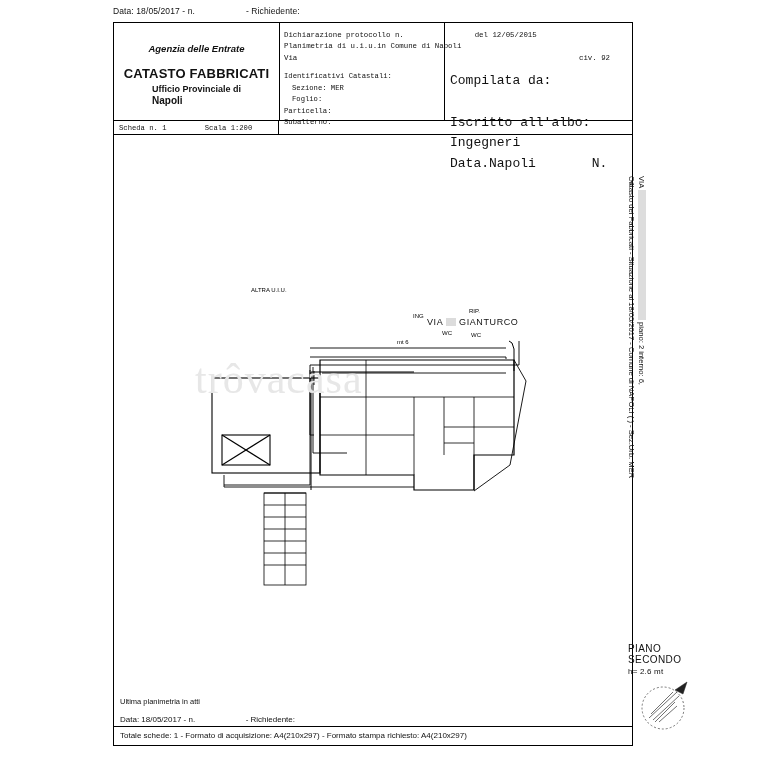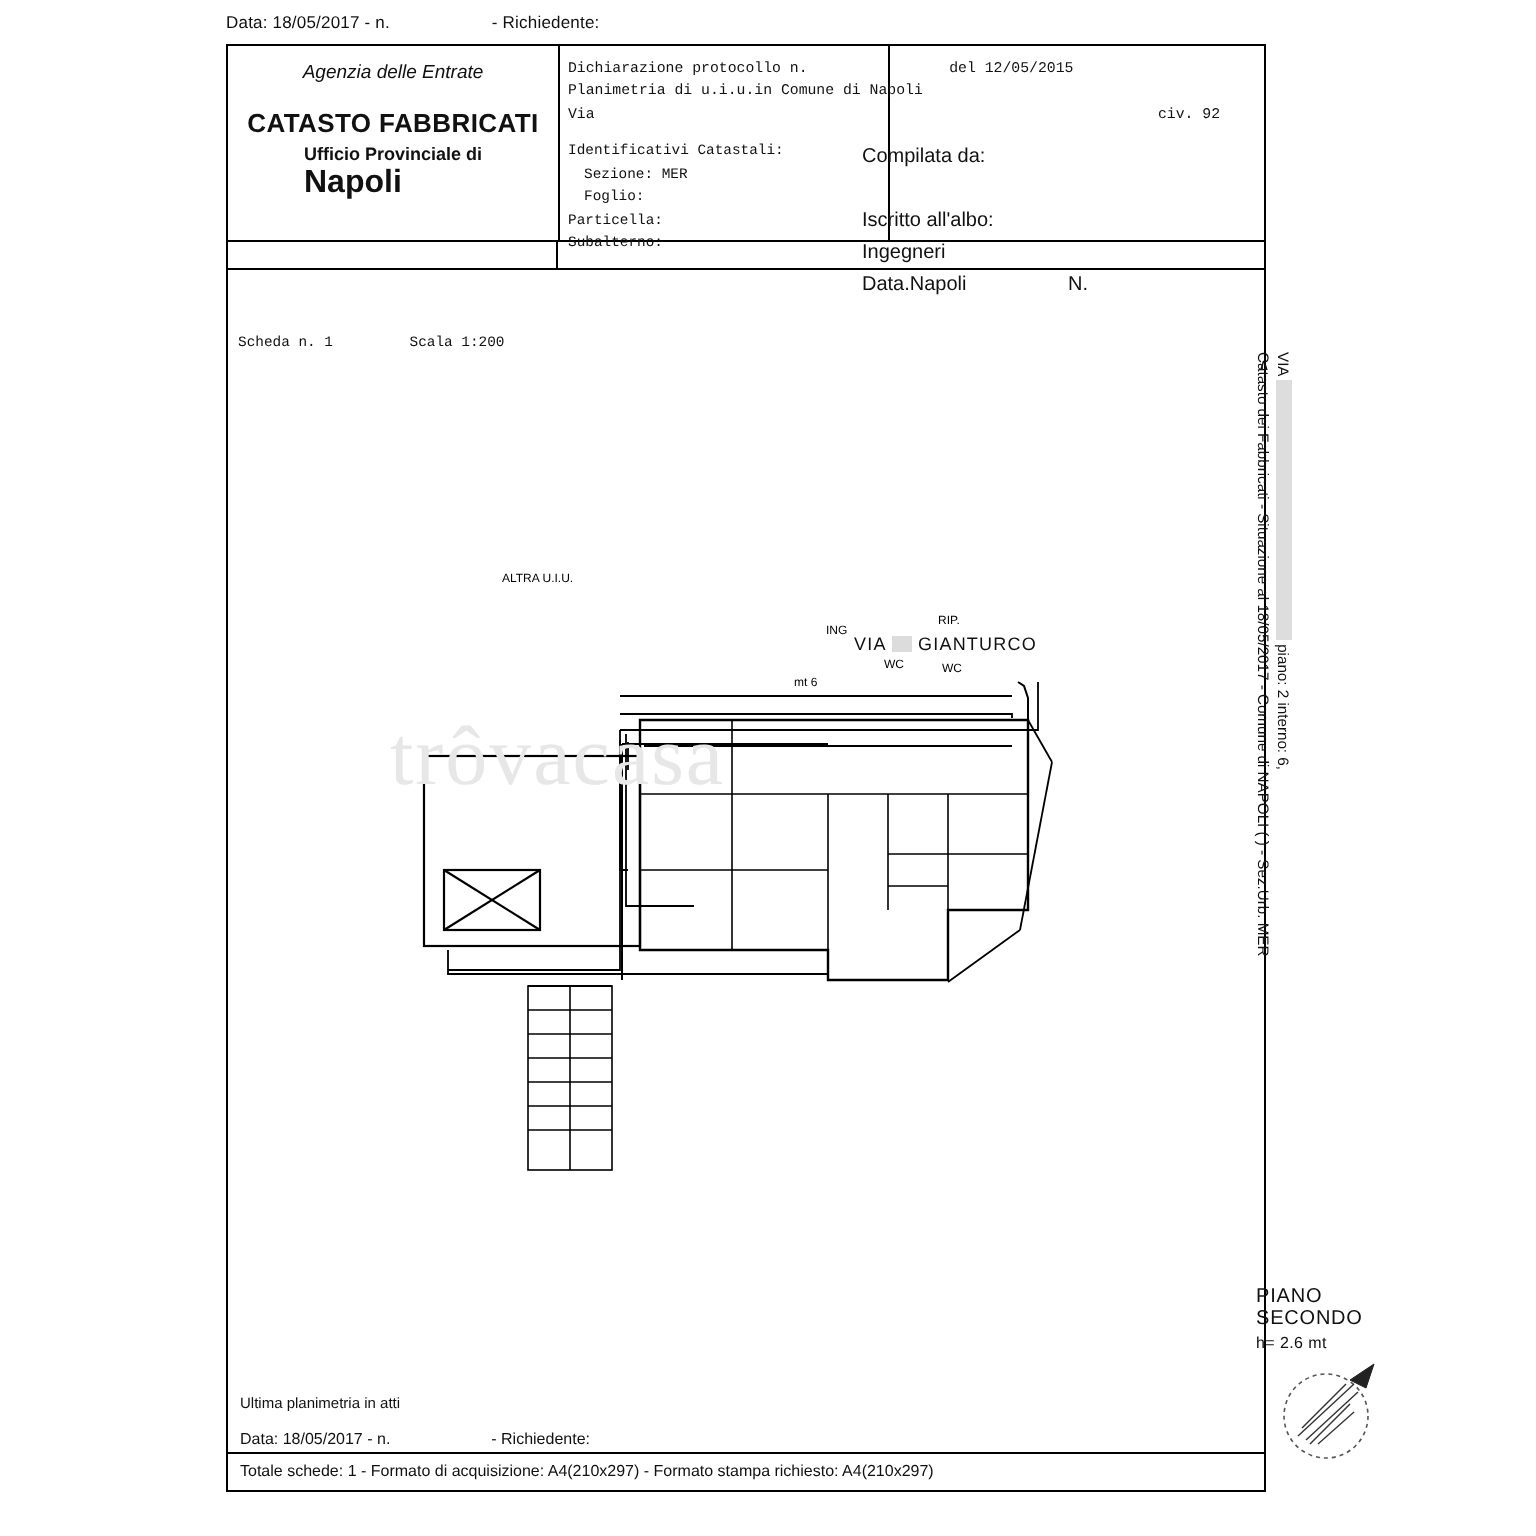--- a/index.html
+++ b/index.html
@@ -56,59 +56,59 @@
     position:absolute; top:0; bottom:0; width:0;
     border-left:1px solid #000;
   }
   .vline.v1{left:165px;}
   .vline.v2{left:330px;}
 
   .agency{
     position:absolute; left:0; top:8px; width:165px;
     text-align:center; line-height:1.18;
   }
-  .agency .a1{font-size:9.5px;font-weight:normal;font-style:italic;}
+  .agency .a1{font-size:9.5px;font-weight:bold;font-style:italic;margin-top:12px;}
   .agency .a2{font-size:13px;font-weight:bold;letter-spacing:0.2px;margin-top:12px;}
   .agency .a3{font-size:9px;font-weight:bold;margin-top:2px;}
-  .agency .a4{font-size:16px;font-weight:bold;margin-top:1px;text-align:left;padding-left:38px;}
+  .agency .a4{font-size:10px;font-weight:bold;margin-top:1px;text-align:left;padding-left:38px;}
 
   .mid{
     position:absolute; left:170px; top:7px; width:350px;
     font-family:"Liberation Mono", monospace;
     font-size:7.4px; line-height:1.55;
   }
   .mid .ln{white-space:nowrap;}
   .mid .civ{position:absolute; right:24px; }
 
   .cat{
     position:absolute; left:170px; top:48px; width:155px;
     font-family:"Liberation Mono", monospace;
     font-size:7.2px; line-height:1.6;
   }
   .cat .ind{padding-left:8px;}
   .right{
-    position:absolute; left:317px; top:48px; width:180px;
-    font-family:Liberation Sans, sans-serif;
-    font-size:10px; line-height:1.6;
+    position:absolute; left:336px; top:48px; width:180px;
+    font-family:Liberation Mono, monospace;
+    font-size:13px; line-height:1.6;
   }
 
   
   .scheda{
     position:absolute; left:0; top:98px; width:518px; height:14px;
     border-bottom:1px solid #000;
     box-sizing:border-box;
     font-family:"Liberation Mono", monospace;
     font-size:7.2px;
   }
   .scheda .sbox{
     position:absolute; left:0; top:0; width:165px; height:13px;
     border-right:1px solid #000; box-sizing:border-box;
     padding:2.5px 0 0 5px;
   }
-  .scheda .sn{display:inline-block;margin-top:44px;}
+  .scheda .sn{display:inline-block;}
   .scheda .sc{display:inline-block;margin-left:34px;}
 
   
   .canvas{
     position:absolute;
     left:0; top:112px; width:518px; height:583px;
     overflow:hidden;
   }
   .canvas svg{display:block;}
 

